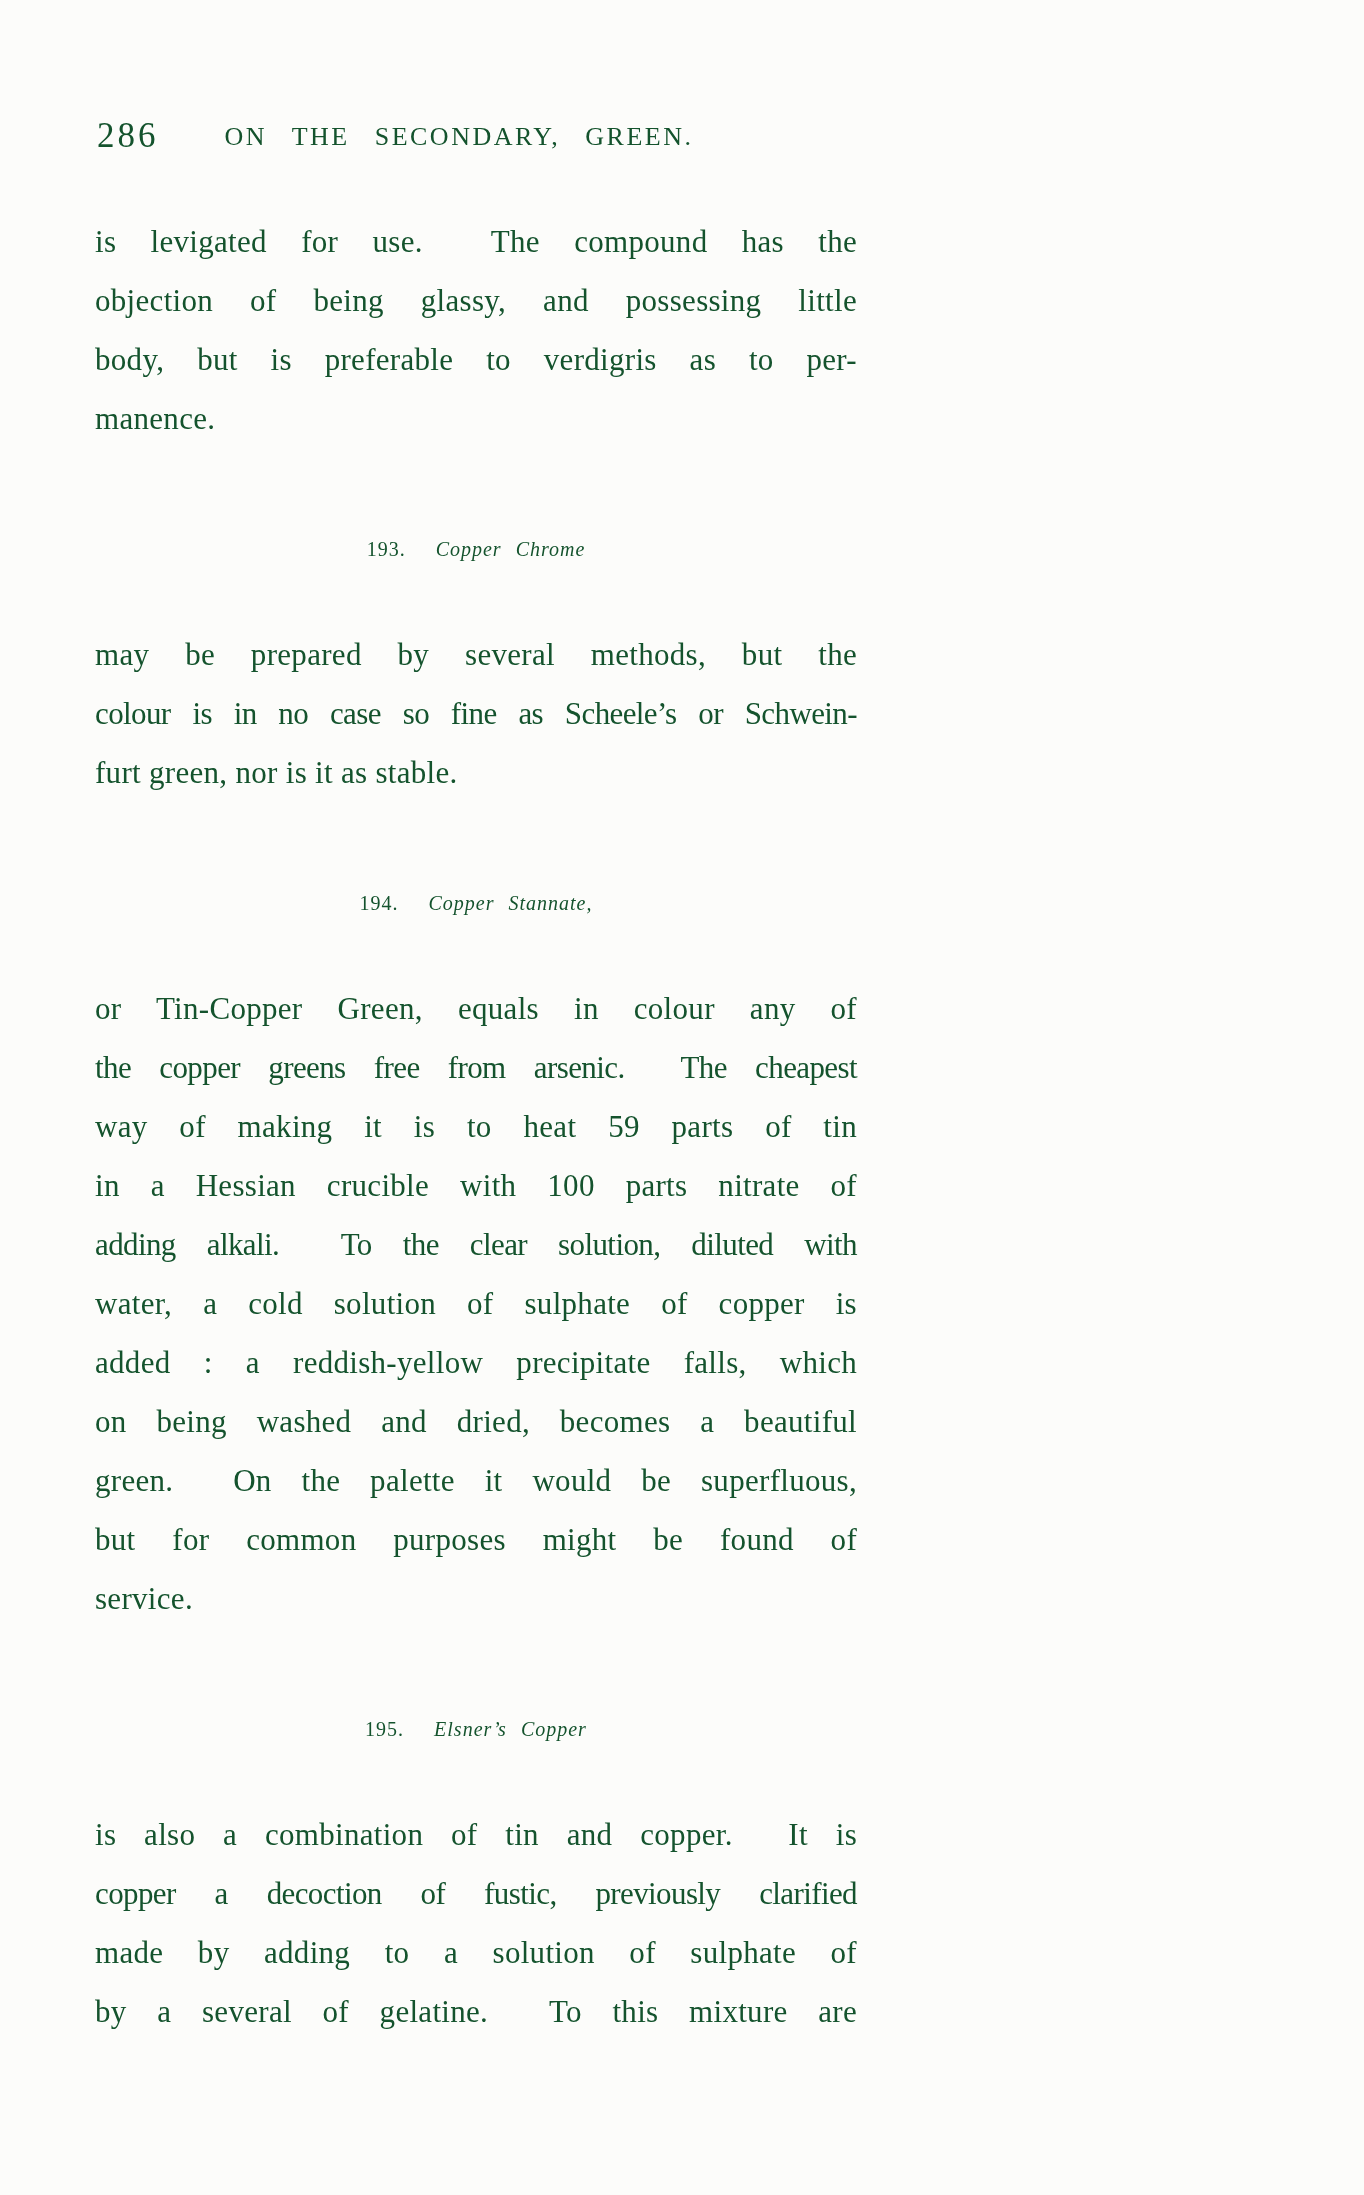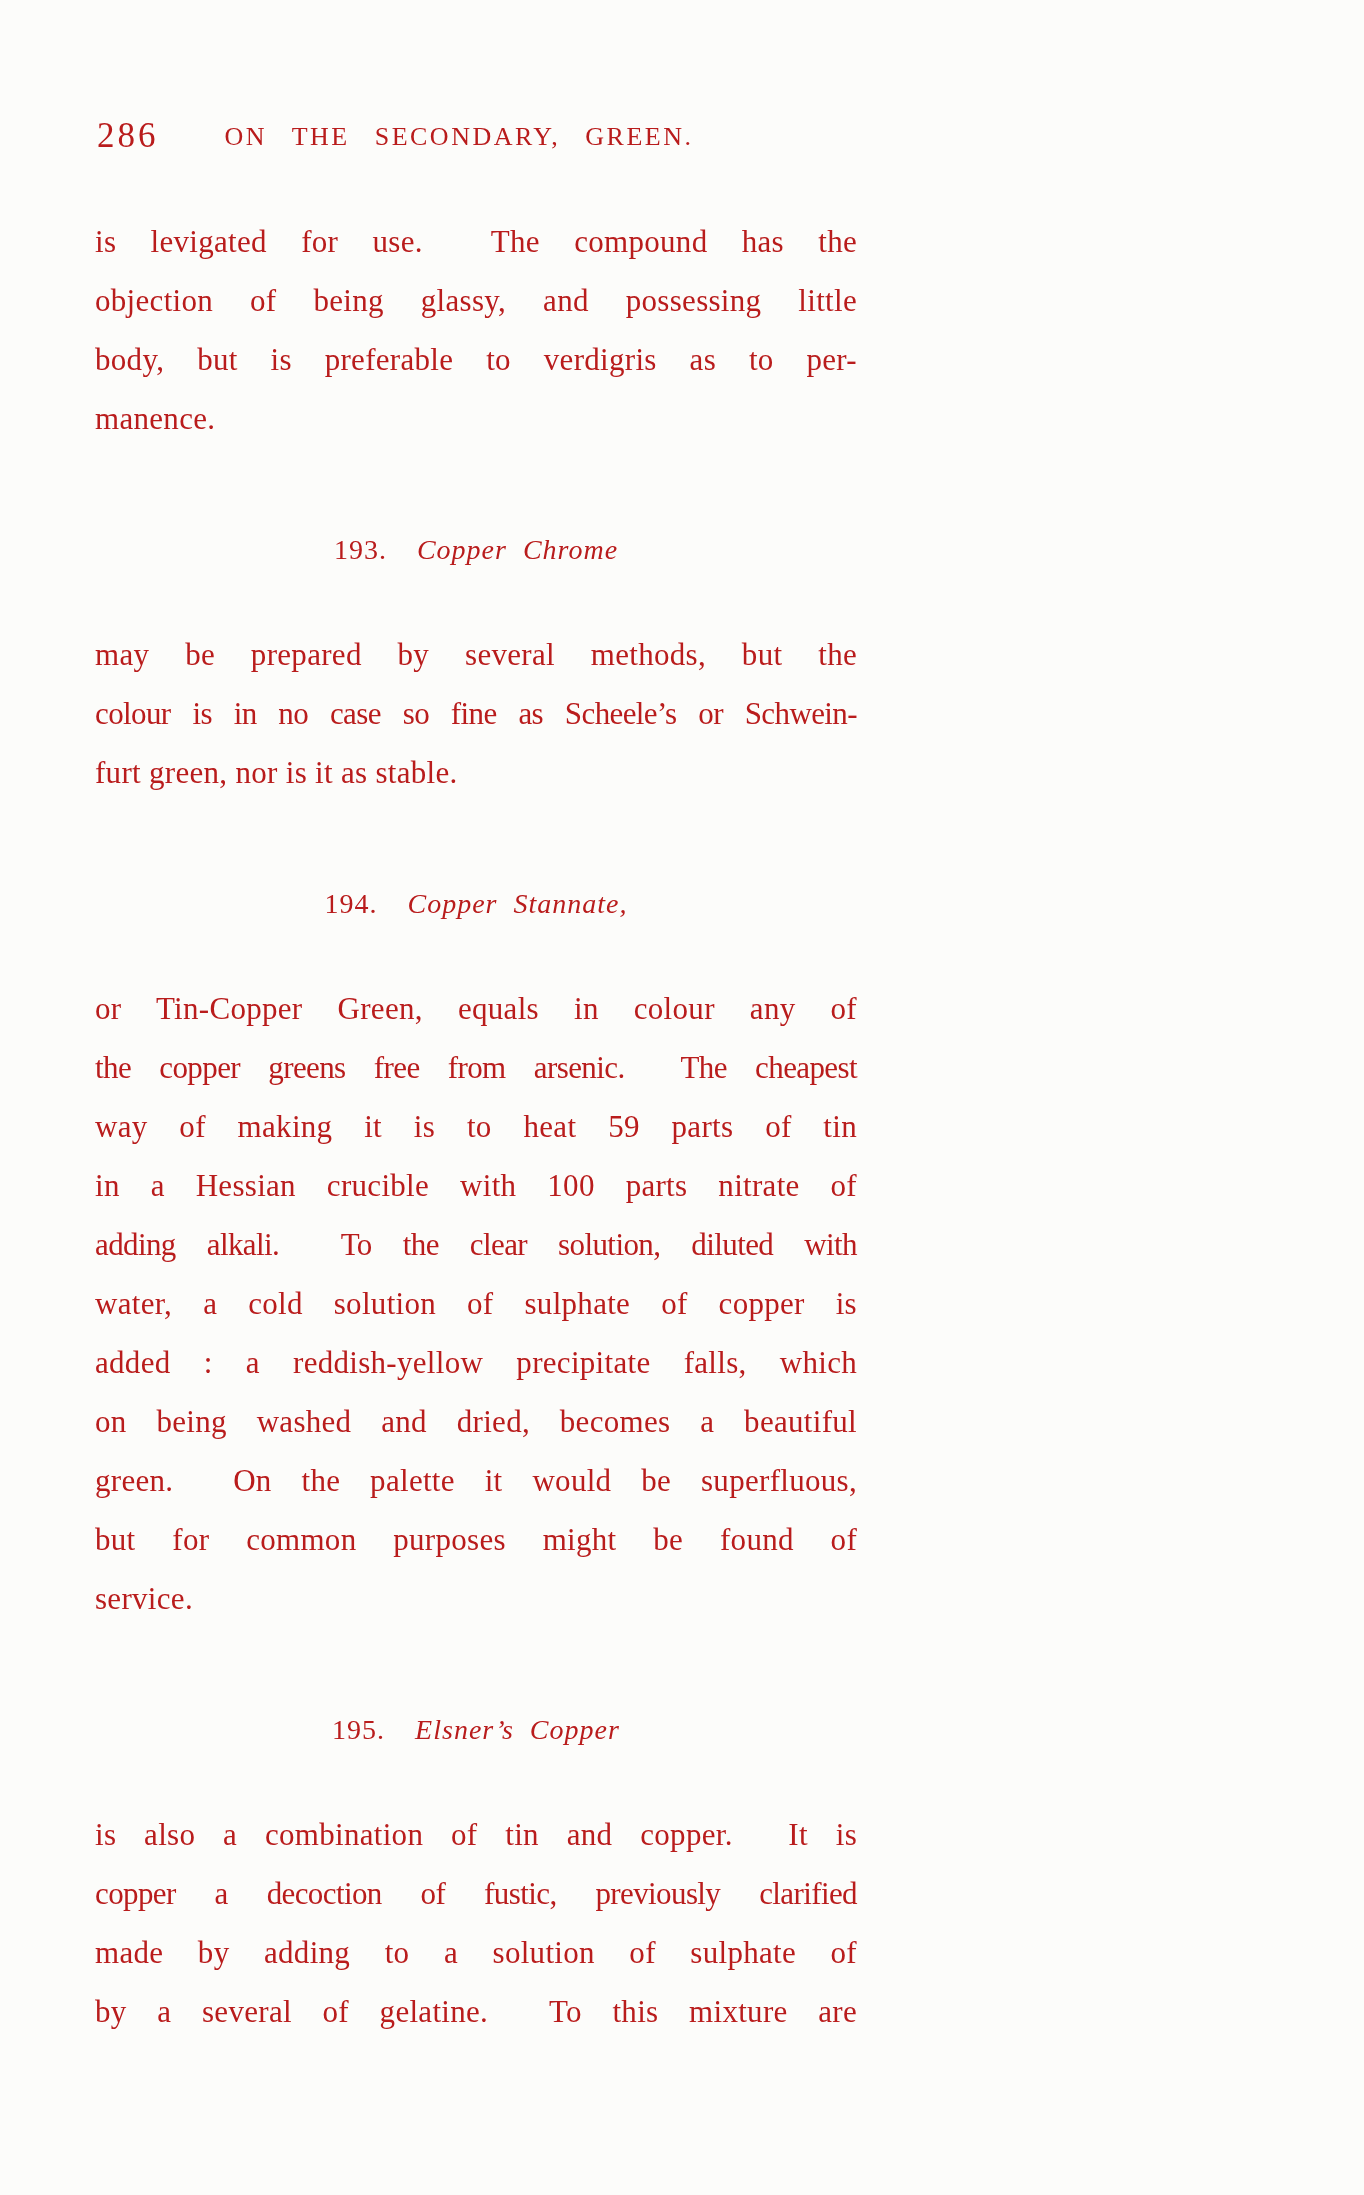--- a/index.html
+++ b/index.html
@@ -2,21 +2,21 @@
 <html><head>
 <meta charset="utf-8">
 <style>
   html, body { margin: 0; padding: 0; background: #e8e8e6; }
   .page {
     position: relative;
     width: 1364px;
     height: 2195px;
     background: #fcfcfa;
     font-family: "Liberation Serif", serif;
-    color: #b91c1c;
+    color: #14532d;
     overflow: hidden;
   }
   .page-header {
     position: absolute;
     top: 116px;
     left: 95px;
     width: 762px;
     height: 46px;
   }
   .page-number {
@@ -53,21 +53,21 @@
     text-align: justify;
     text-align-last: justify;
     text-justify: inter-word;
   }
   .line.tight {
     letter-spacing: -0.6px;
     word-spacing: -2px;
   }
   .heading {
     text-align: center;
-    font-size: 28px;
+    font-size: 20px;
     line-height: 59px;
     margin-top: 72px;
     margin-bottom: 46px;
   }
   .heading-number {
     margin-right: 30px;
     letter-spacing: 1px;
   }
   .heading-title {
     font-style: italic;

